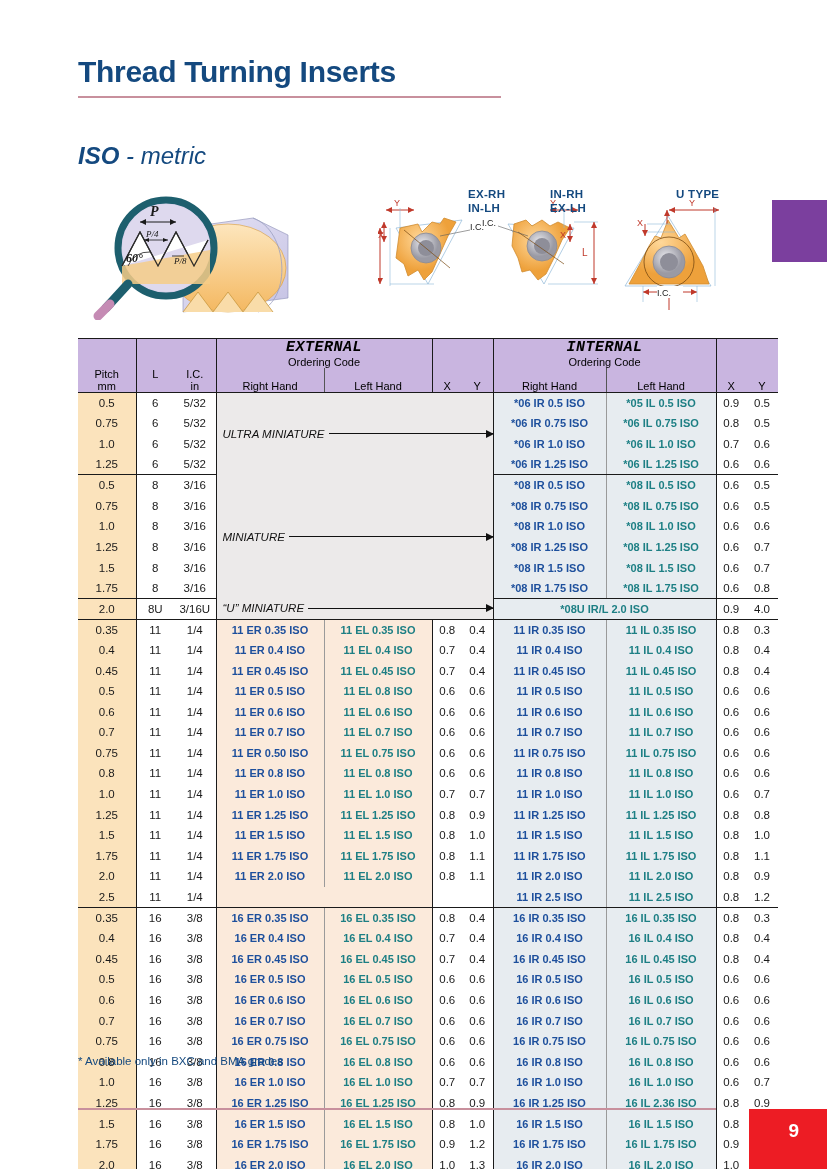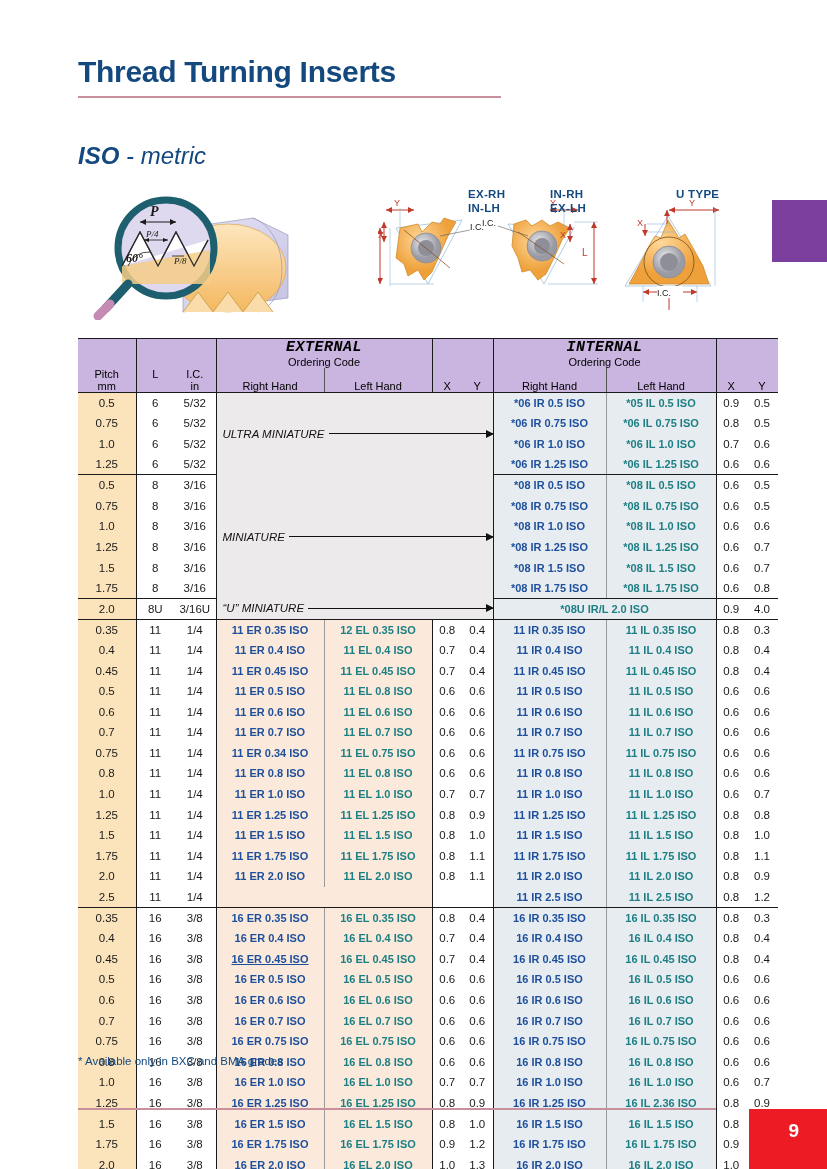--- a/index.html
+++ b/index.html
@@ -408,21 +408,21 @@
         </td>
         <td class="span-int" colspan="2" style="height: 20.6px;">*08U IR/L 2.0 ISO</td>
         <td class="xy first" style="height: 20.6px;">0.9</td>
         <td class="xy" style="height: 20.6px;">4.0</td>
       </tr>
       <tr>
         <td class="pitch" style="height: 20.6px;">0.35</td>
         <td class="lcol" style="height: 20.6px;">11</td>
         <td class="iccol" style="height: 20.6px;">1/4</td>
         <td class="ext-r" style="height: 20.6px;">11 ER 0.35 ISO</td>
-        <td class="ext-l" style="height: 20.6px;">12 EL 0.35 ISO</td>
+        <td class="ext-l" style="height: 20.6px;">11 EL 0.35 ISO</td>
         <td class="xy first" style="height: 20.6px;">0.8</td>
         <td class="xy" style="height: 20.6px;">0.4</td>
         <td class="int-r" style="height: 20.6px;">11 IR 0.35 ISO</td>
         <td class="int-l" style="height: 20.6px;">11 IL 0.35 ISO</td>
         <td class="xy first" style="height: 20.6px;">0.8</td>
         <td class="xy" style="height: 20.6px;">0.3</td>
       </tr>
       <tr>
         <td class="pitch" style="height: 20.6px;">0.4</td>
         <td class="lcol" style="height: 20.6px;">11</td>
@@ -485,21 +485,21 @@
         <td class="xy" style="height: 20.6px;">0.6</td>
         <td class="int-r" style="height: 20.6px;">11 IR 0.7  ISO</td>
         <td class="int-l" style="height: 20.6px;">11 IL 0.7  ISO</td>
         <td class="xy first" style="height: 20.6px;">0.6</td>
         <td class="xy" style="height: 20.6px;">0.6</td>
       </tr>
       <tr>
         <td class="pitch" style="height: 20.6px;">0.75</td>
         <td class="lcol" style="height: 20.6px;">11</td>
         <td class="iccol" style="height: 20.6px;">1/4</td>
-        <td class="ext-r" style="height: 20.6px;">11 ER 0.34 ISO</td>
+        <td class="ext-r" style="height: 20.6px;">11 ER 0.50 ISO</td>
         <td class="ext-l" style="height: 20.6px;">11 EL 0.75 ISO</td>
         <td class="xy first" style="height: 20.6px;">0.6</td>
         <td class="xy" style="height: 20.6px;">0.6</td>
         <td class="int-r" style="height: 20.6px;">11 IR 0.75 ISO</td>
         <td class="int-l" style="height: 20.6px;">11 IL 0.75 ISO</td>
         <td class="xy first" style="height: 20.6px;">0.6</td>
         <td class="xy" style="height: 20.6px;">0.6</td>
       </tr>
       <tr>
         <td class="pitch" style="height: 20.6px;">0.8</td>
@@ -615,21 +615,21 @@
         <td class="xy" style="height: 20.6px;">0.4</td>
         <td class="int-r" style="height: 20.6px;">16 IR 0.4  ISO</td>
         <td class="int-l" style="height: 20.6px;">16 IL 0.4  ISO</td>
         <td class="xy first" style="height: 20.6px;">0.8</td>
         <td class="xy" style="height: 20.6px;">0.4</td>
       </tr>
       <tr>
         <td class="pitch" style="height: 20.6px;">0.45</td>
         <td class="lcol" style="height: 20.6px;">16</td>
         <td class="iccol" style="height: 20.6px;">3/8</td>
-        <td class="ext-r" style="height: 20.6px; text-decoration: underline;">16 ER 0.45 ISO</td>
+        <td class="ext-r" style="height: 20.6px;">16 ER 0.45 ISO</td>
         <td class="ext-l" style="height: 20.6px;">16 EL 0.45 ISO</td>
         <td class="xy first" style="height: 20.6px;">0.7</td>
         <td class="xy" style="height: 20.6px;">0.4</td>
         <td class="int-r" style="height: 20.6px;">16 IR 0.45 ISO</td>
         <td class="int-l" style="height: 20.6px;">16 IL 0.45 ISO</td>
         <td class="xy first" style="height: 20.6px;">0.8</td>
         <td class="xy" style="height: 20.6px;">0.4</td>
       </tr>
       <tr>
         <td class="pitch" style="height: 20.6px;">0.5</td>

